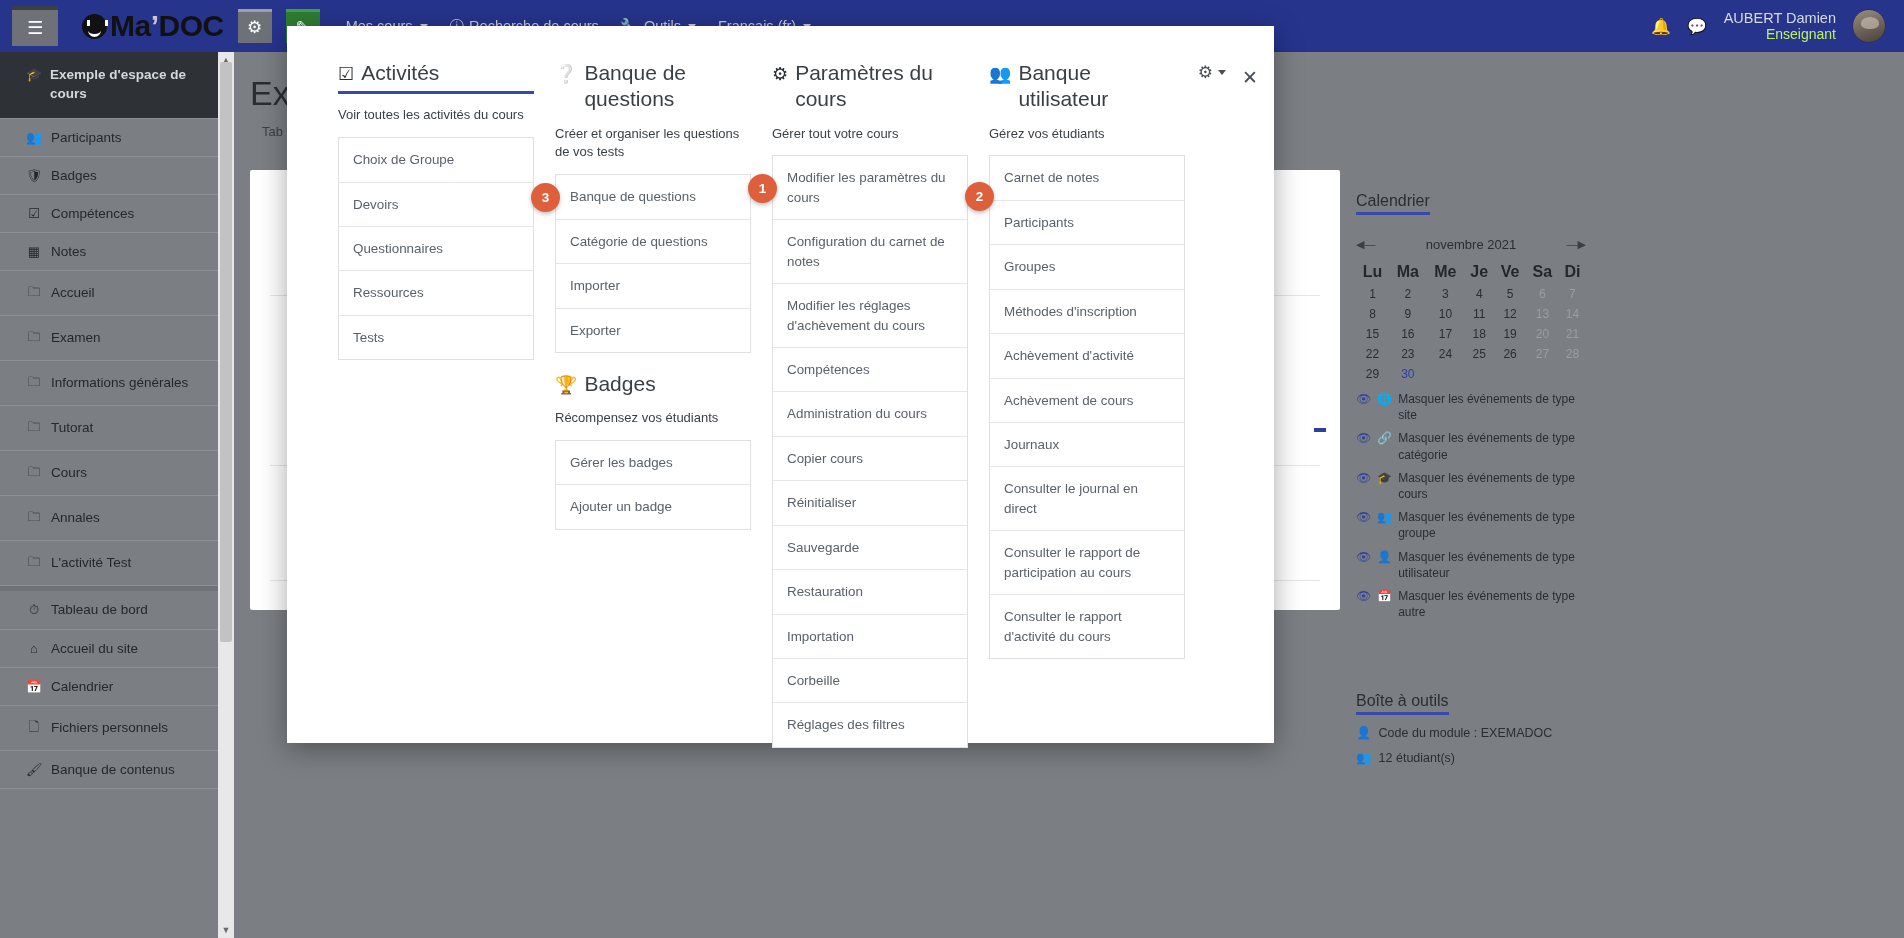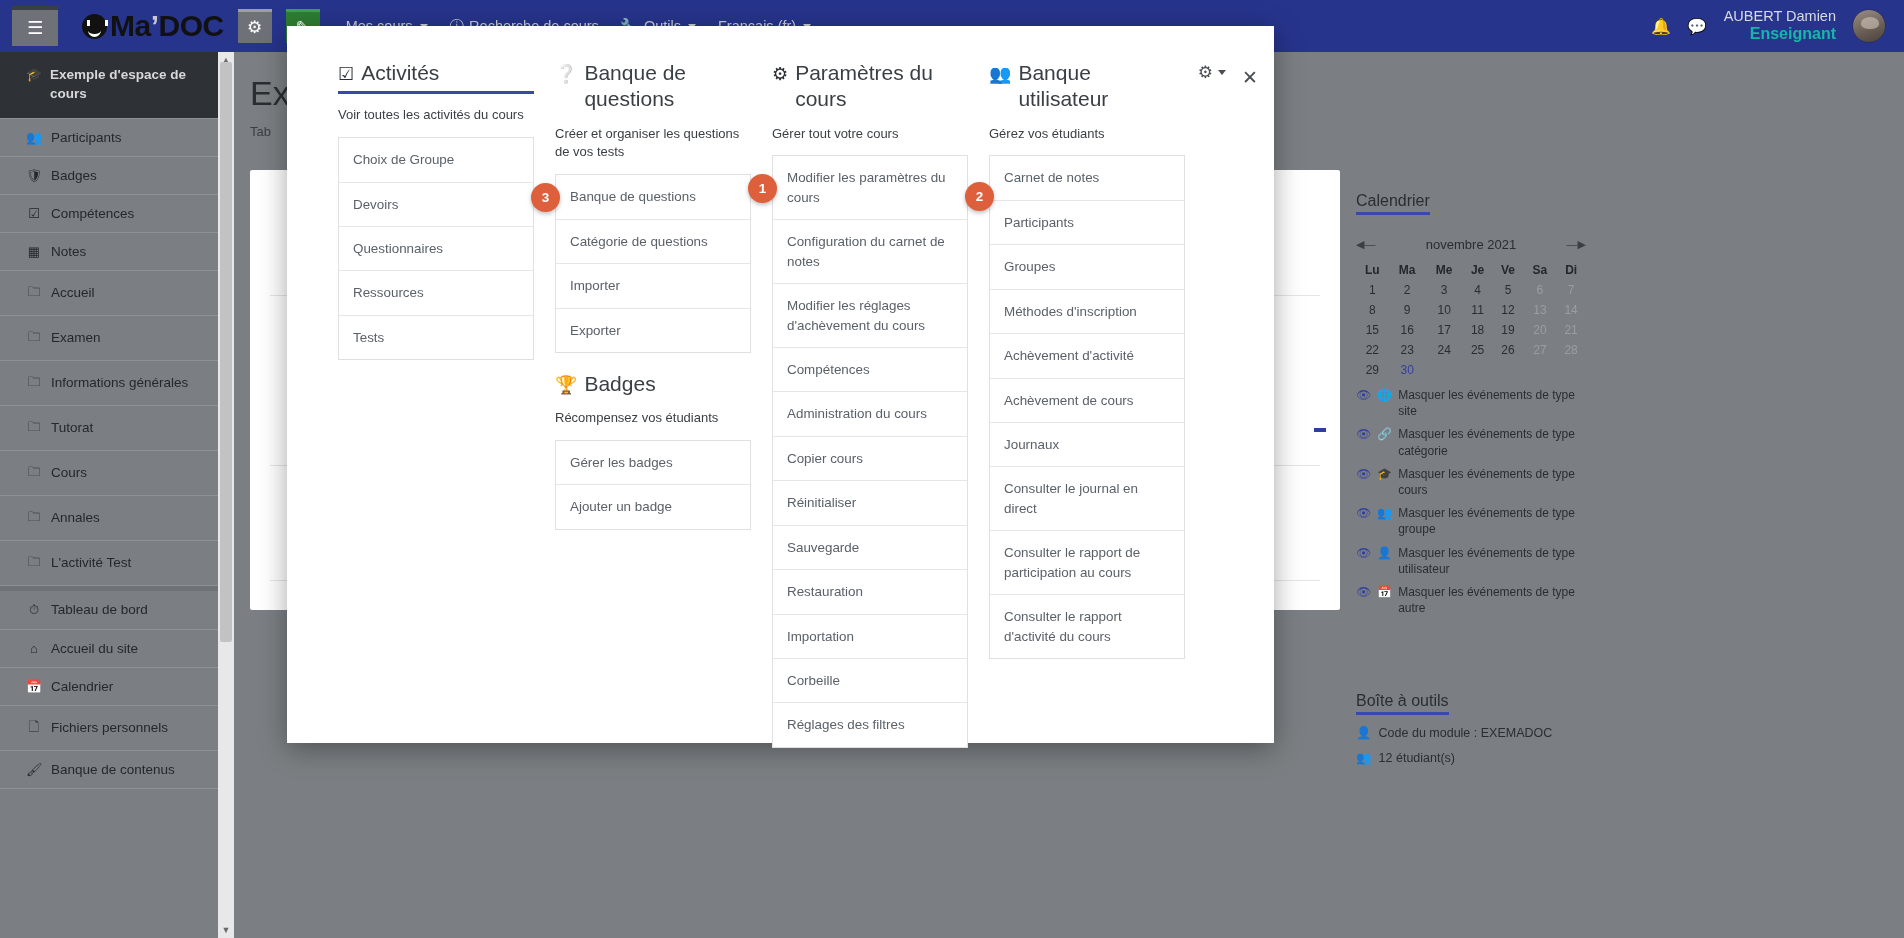--- a/index.html
+++ b/index.html
@@ -64,21 +64,21 @@
   .caret { border-left: 4px solid transparent; border-right: 4px solid transparent;
            border-top: 5px solid #c9ccd4; display: inline-block; margin-left: 2px; }
 
   .nav-right {
     margin-left: auto; margin-right: 18px;
     display: flex; align-items: center; gap: 16px;
   }
   .nav-icon { color: #c9ccd4; font-size: 16px; cursor: pointer; }
   .user-block { text-align: right; line-height: 1.15; cursor: pointer; }
   .user-name { color: #d7dae0; font-size: 14.5px; }
-  .user-role { color: #14b8a6; font-size: 16px; font-weight: bold; }
+  .user-role { color: #bef264; font-size: 14px; }
   .avatar {
     width: 34px; height: 34px; border-radius: 50%;
     background: linear-gradient(160deg,#9a8f86 0%, #6d6158 55%, #48413b 100%);
     border: 1px solid #2a2f66; cursor: pointer; position: relative; overflow:hidden;
   }
   .avatar::after{content:"";position:absolute;left:8px;top:7px;width:18px;height:12px;border-radius:50% 50% 40% 40%;background:#d8cec3;opacity:.55;}
 
   
   .drawer {
     position: absolute; top: 52px; left: 0; width: 218px; height: 886px;
@@ -115,40 +115,40 @@
   
   .page {
     position: absolute; top: 52px; left: 234px; right: 0; bottom: 0;
     background: #7b7f83; z-index: 1; overflow: hidden;
   }
   .page-title {
     position: absolute; left: 16px; top: 22px;
     color: #2a2e32; font-size: 34px; font-weight: 300;
   }
   .page-tabs {
-    position: absolute; left: 16px; top: 72px;
+    position: absolute; left: 28px; top: 72px;
     color: #3a3f44; font-size: 13px;
   }
   .content-card {
     position: absolute; left: 16px; top: 118px; width: 1090px; height: 440px;
     background: #fff; border-radius: 2px;
   }
   .content-sep { position:absolute; left:20px; right:20px; height:1px; background:#e6e6e6; }
   .blue-marker { position: absolute; left: 1080px; top: 376px; width: 12px; height: 4px; background: #2f3fa0; }
 
   
   .side-block { position: absolute; left: 1122px; width: 230px; }
   .side-head {
     font-size: 16px; color: #2a2e32; font-weight: 300;
     border-bottom: 3px solid #3949ab; display: inline-block; padding-bottom: 2px;
   }
   .cal-nav { display:flex; align-items:center; justify-content:space-between; margin-top:22px; font-size:13px; color:#2a2e32; }
   .cal-arrow { font-size: 11px; color: #3a3f44; cursor: pointer; }
   table.cal { width: 100%; border-collapse: collapse; margin-top: 8px; }
-  table.cal th { font-size: 12px; color: #24282c; font-weight: bold; padding: 3px 0; text-align:center; }
+  table.cal th { font-size: 16px; color: #24282c; font-weight: bold; padding: 3px 0; text-align:center; }
   table.cal td { font-size: 12px; color: #2a2e32; padding: 3px 0; text-align:center; }
   table.cal td.dim { color: #9a9ea2; }
   table.cal td.today { color: #2f3fa0; }
   .eye-row { display:flex; align-items:flex-start; gap:6px; margin-top:7px; font-size:12px; color:#2a2e32; line-height:1.35; }
   .eye { color:#2f3fa0; }
   .toolbox-row { display:flex; align-items:center; gap:7px; margin-top:10px; font-size:12.5px; color:#2a2e32; }
 
   
   .modal {
     position: absolute; left: 287px; top: 26px; width: 987px; height: 717px;

